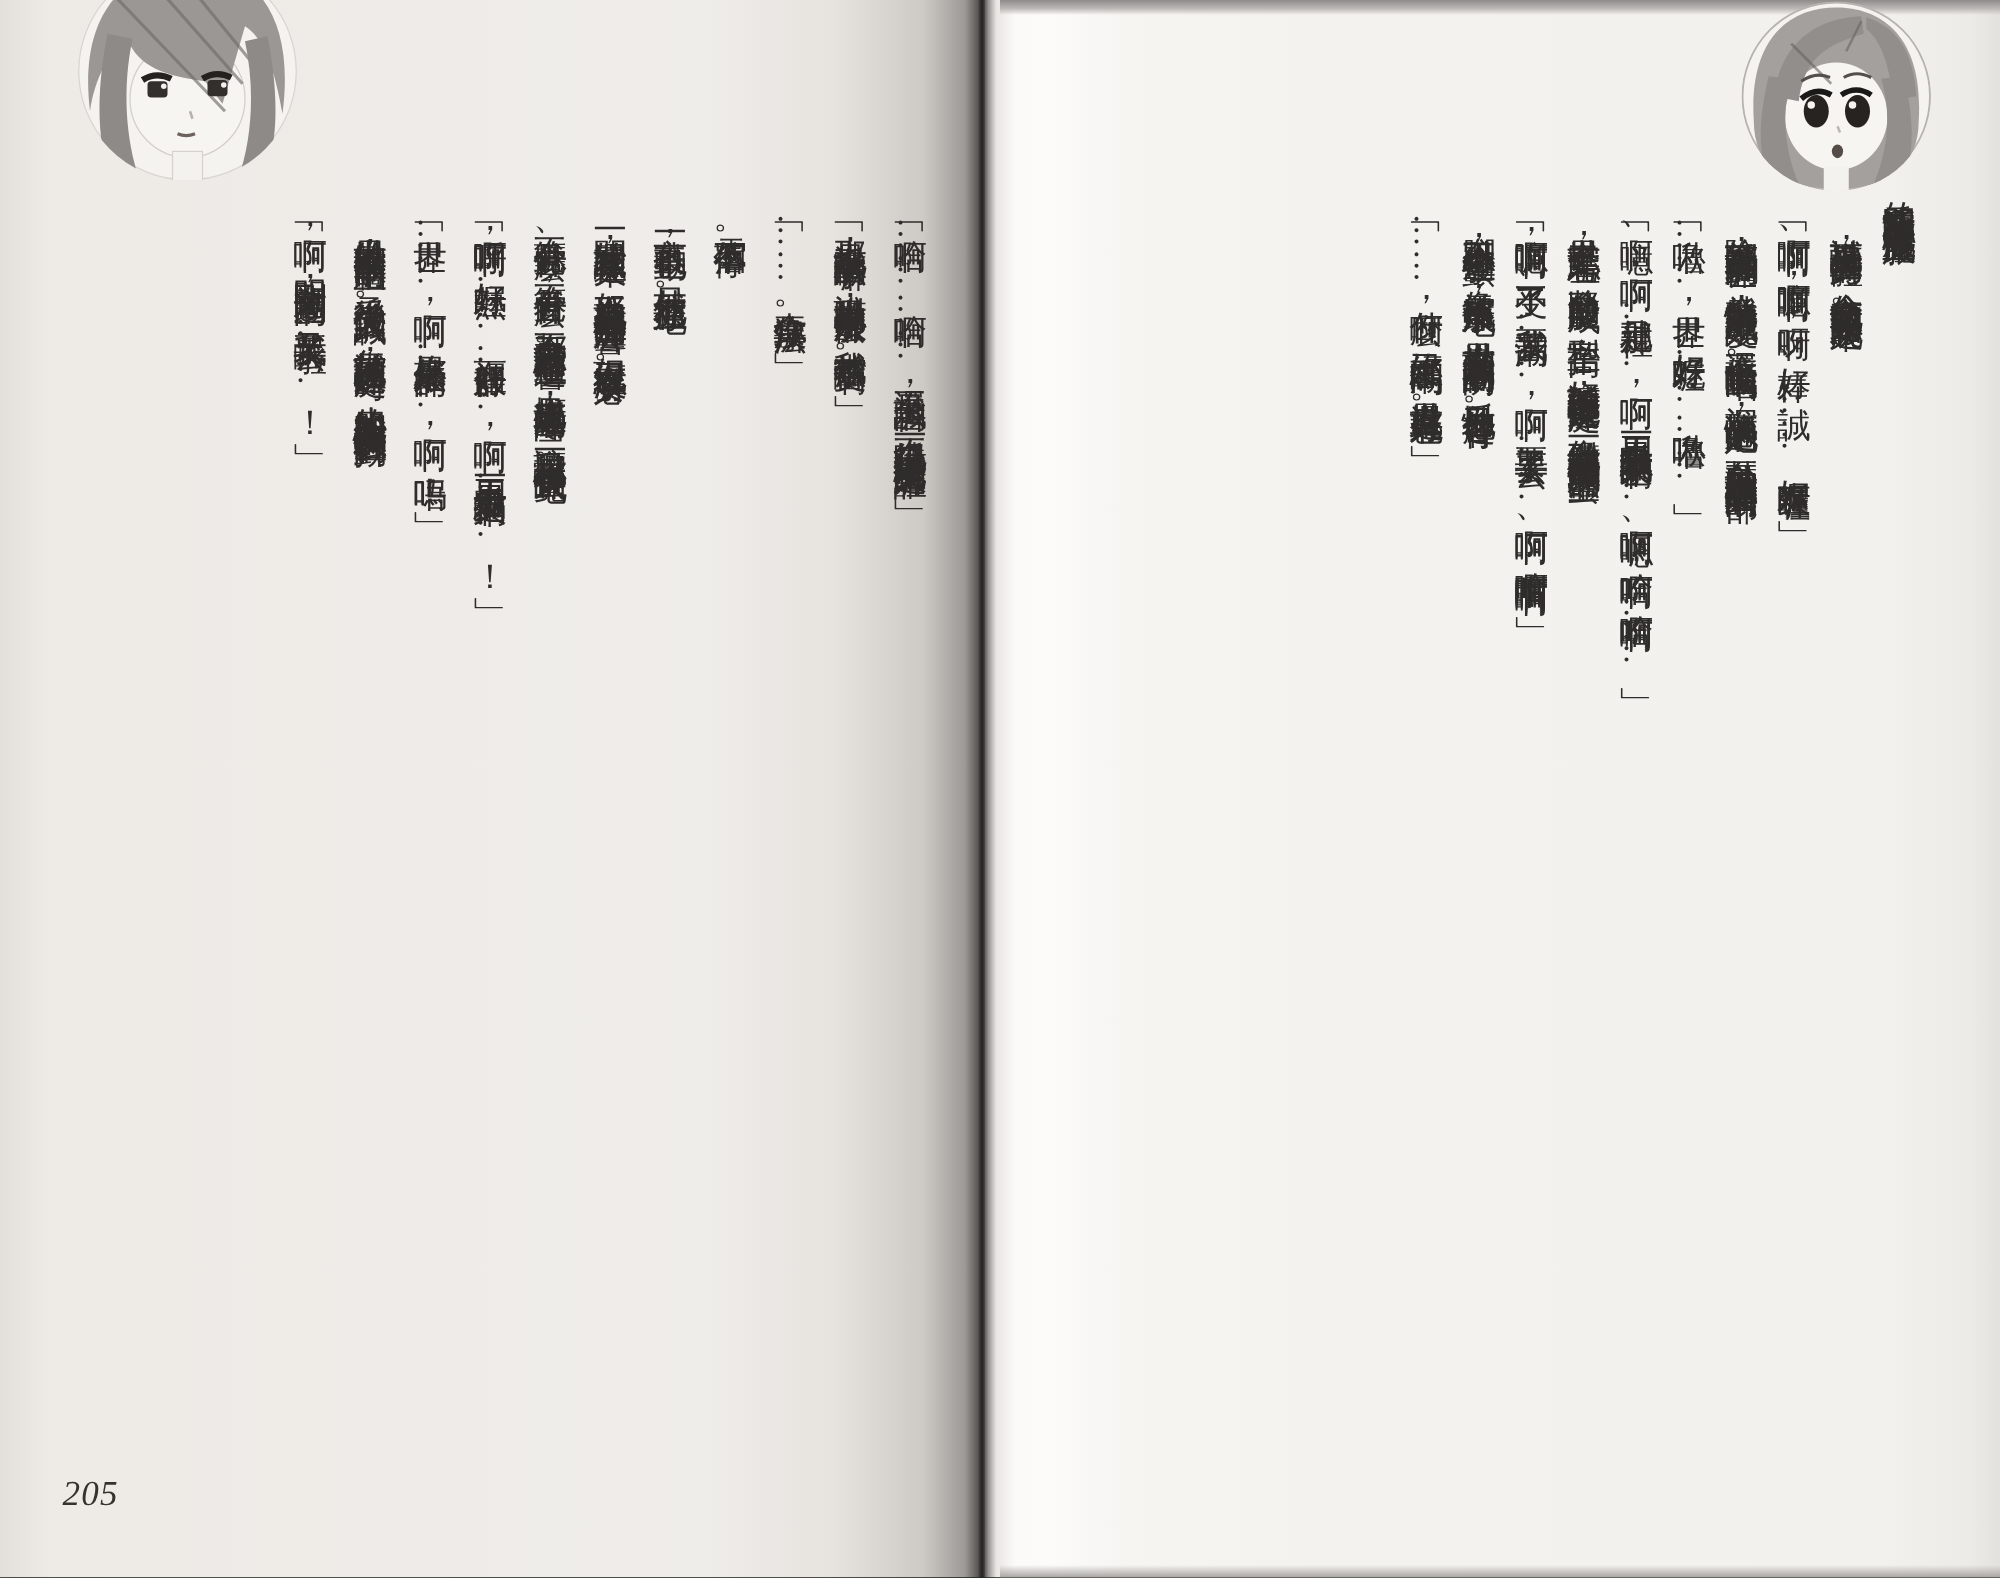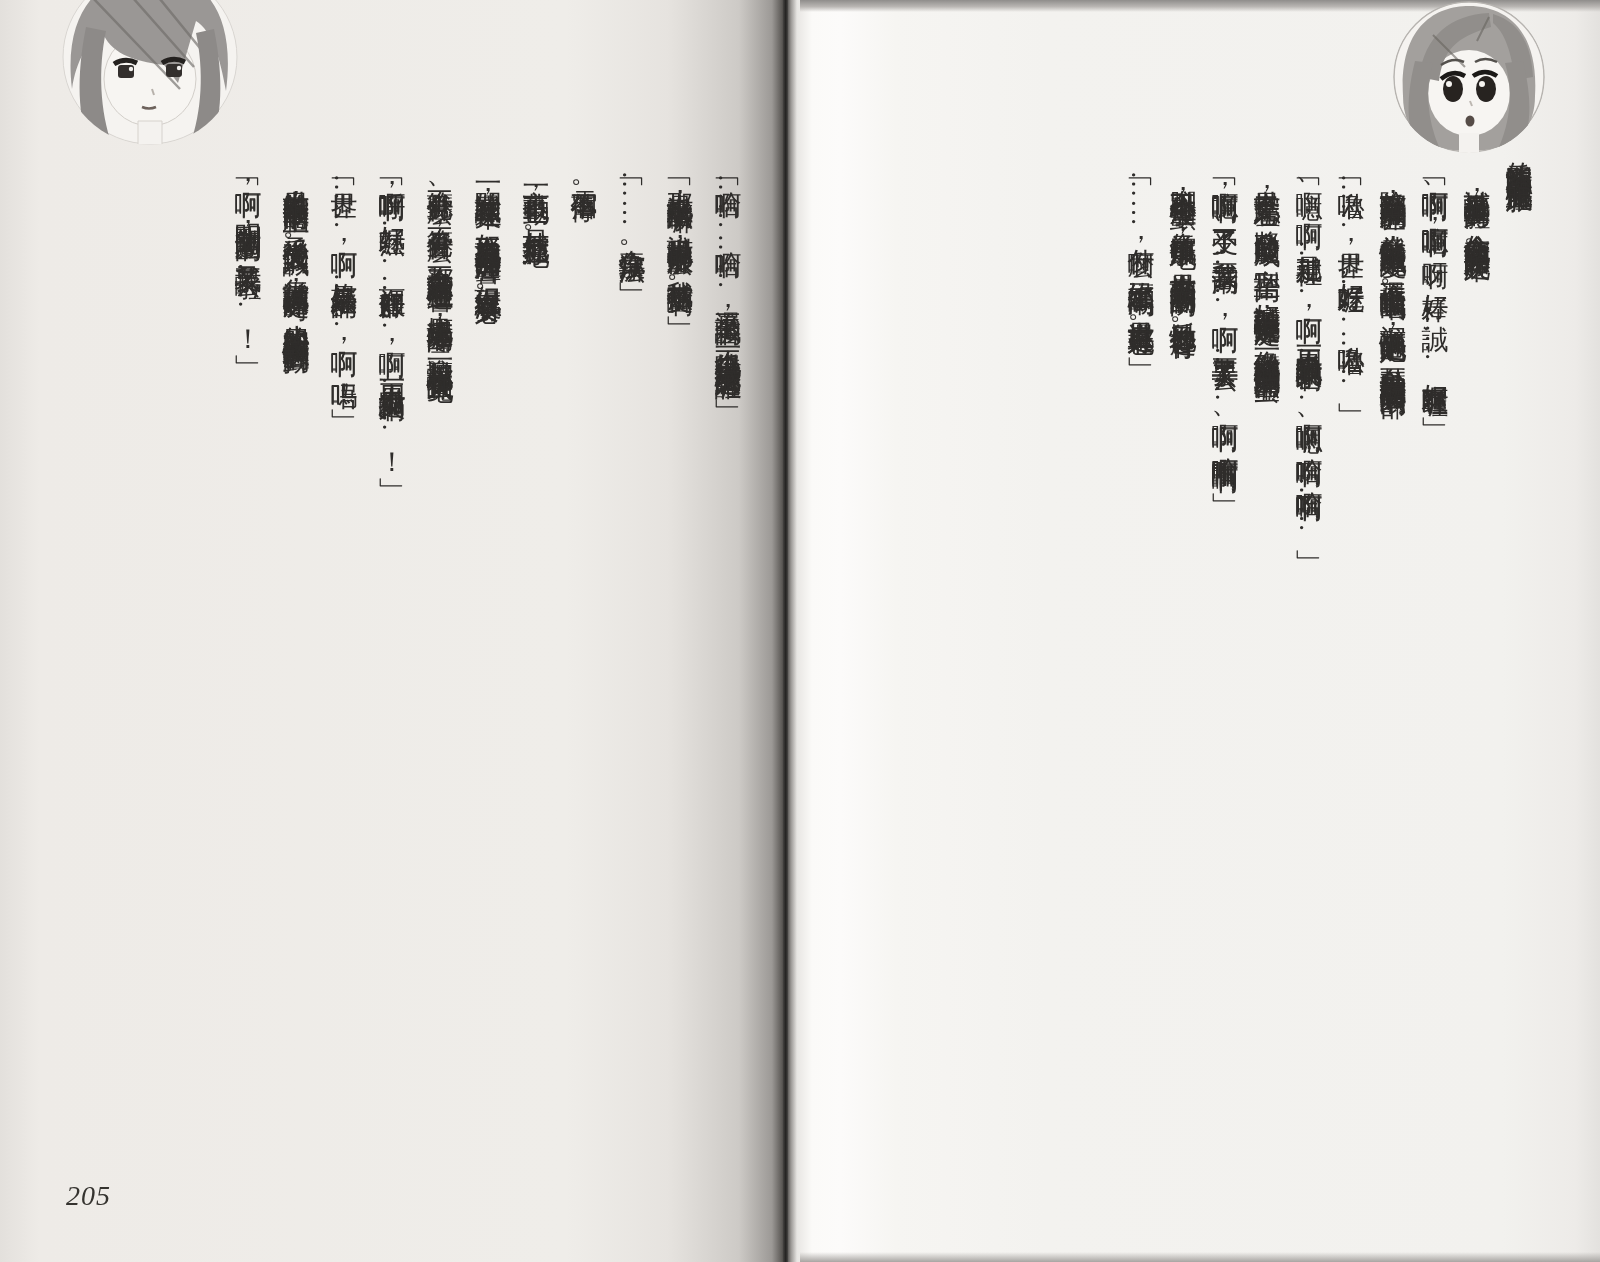--- a/index.html
+++ b/index.html
@@ -31,21 +31,21 @@
     font-size:27px;letter-spacing:1.5px;
     color:#2f2d2b;
     text-align:left;
   }
   .text-block-left{right:34px;width:672px;line-height:48px;}
   .text-block-right{left:114px;width:640px;line-height:42px;}
   .para{margin:0;text-indent:28.5px;}
   .para.noindent{text-indent:0;}
   .page-num{
     position:absolute;font-size:28px;font-style:italic;color:#35332f;
-    font-family:"Liberation Serif","DejaVu Serif",serif;letter-spacing:1px;margin-left:16px;
+    font-family:"Liberation Serif","DejaVu Serif",serif;letter-spacing:1px;
   }
   .page-num-left{left:50px;top:1180px;}
   .portrait{position:absolute;border-radius:50%;overflow:hidden;}
   .portrait-left{left:62px;top:-31px;width:176px;height:176px;}
   .portrait-right{left:1393px;top:1px;width:152px;height:152px;}
   .portrait svg{display:block;width:100%;height:100%;}
   .gutter-line{
     position:absolute;left:783px;top:0;width:5px;height:1262px;
     background:linear-gradient(90deg,#454341,#232221 55%,#4a4846);
   }

